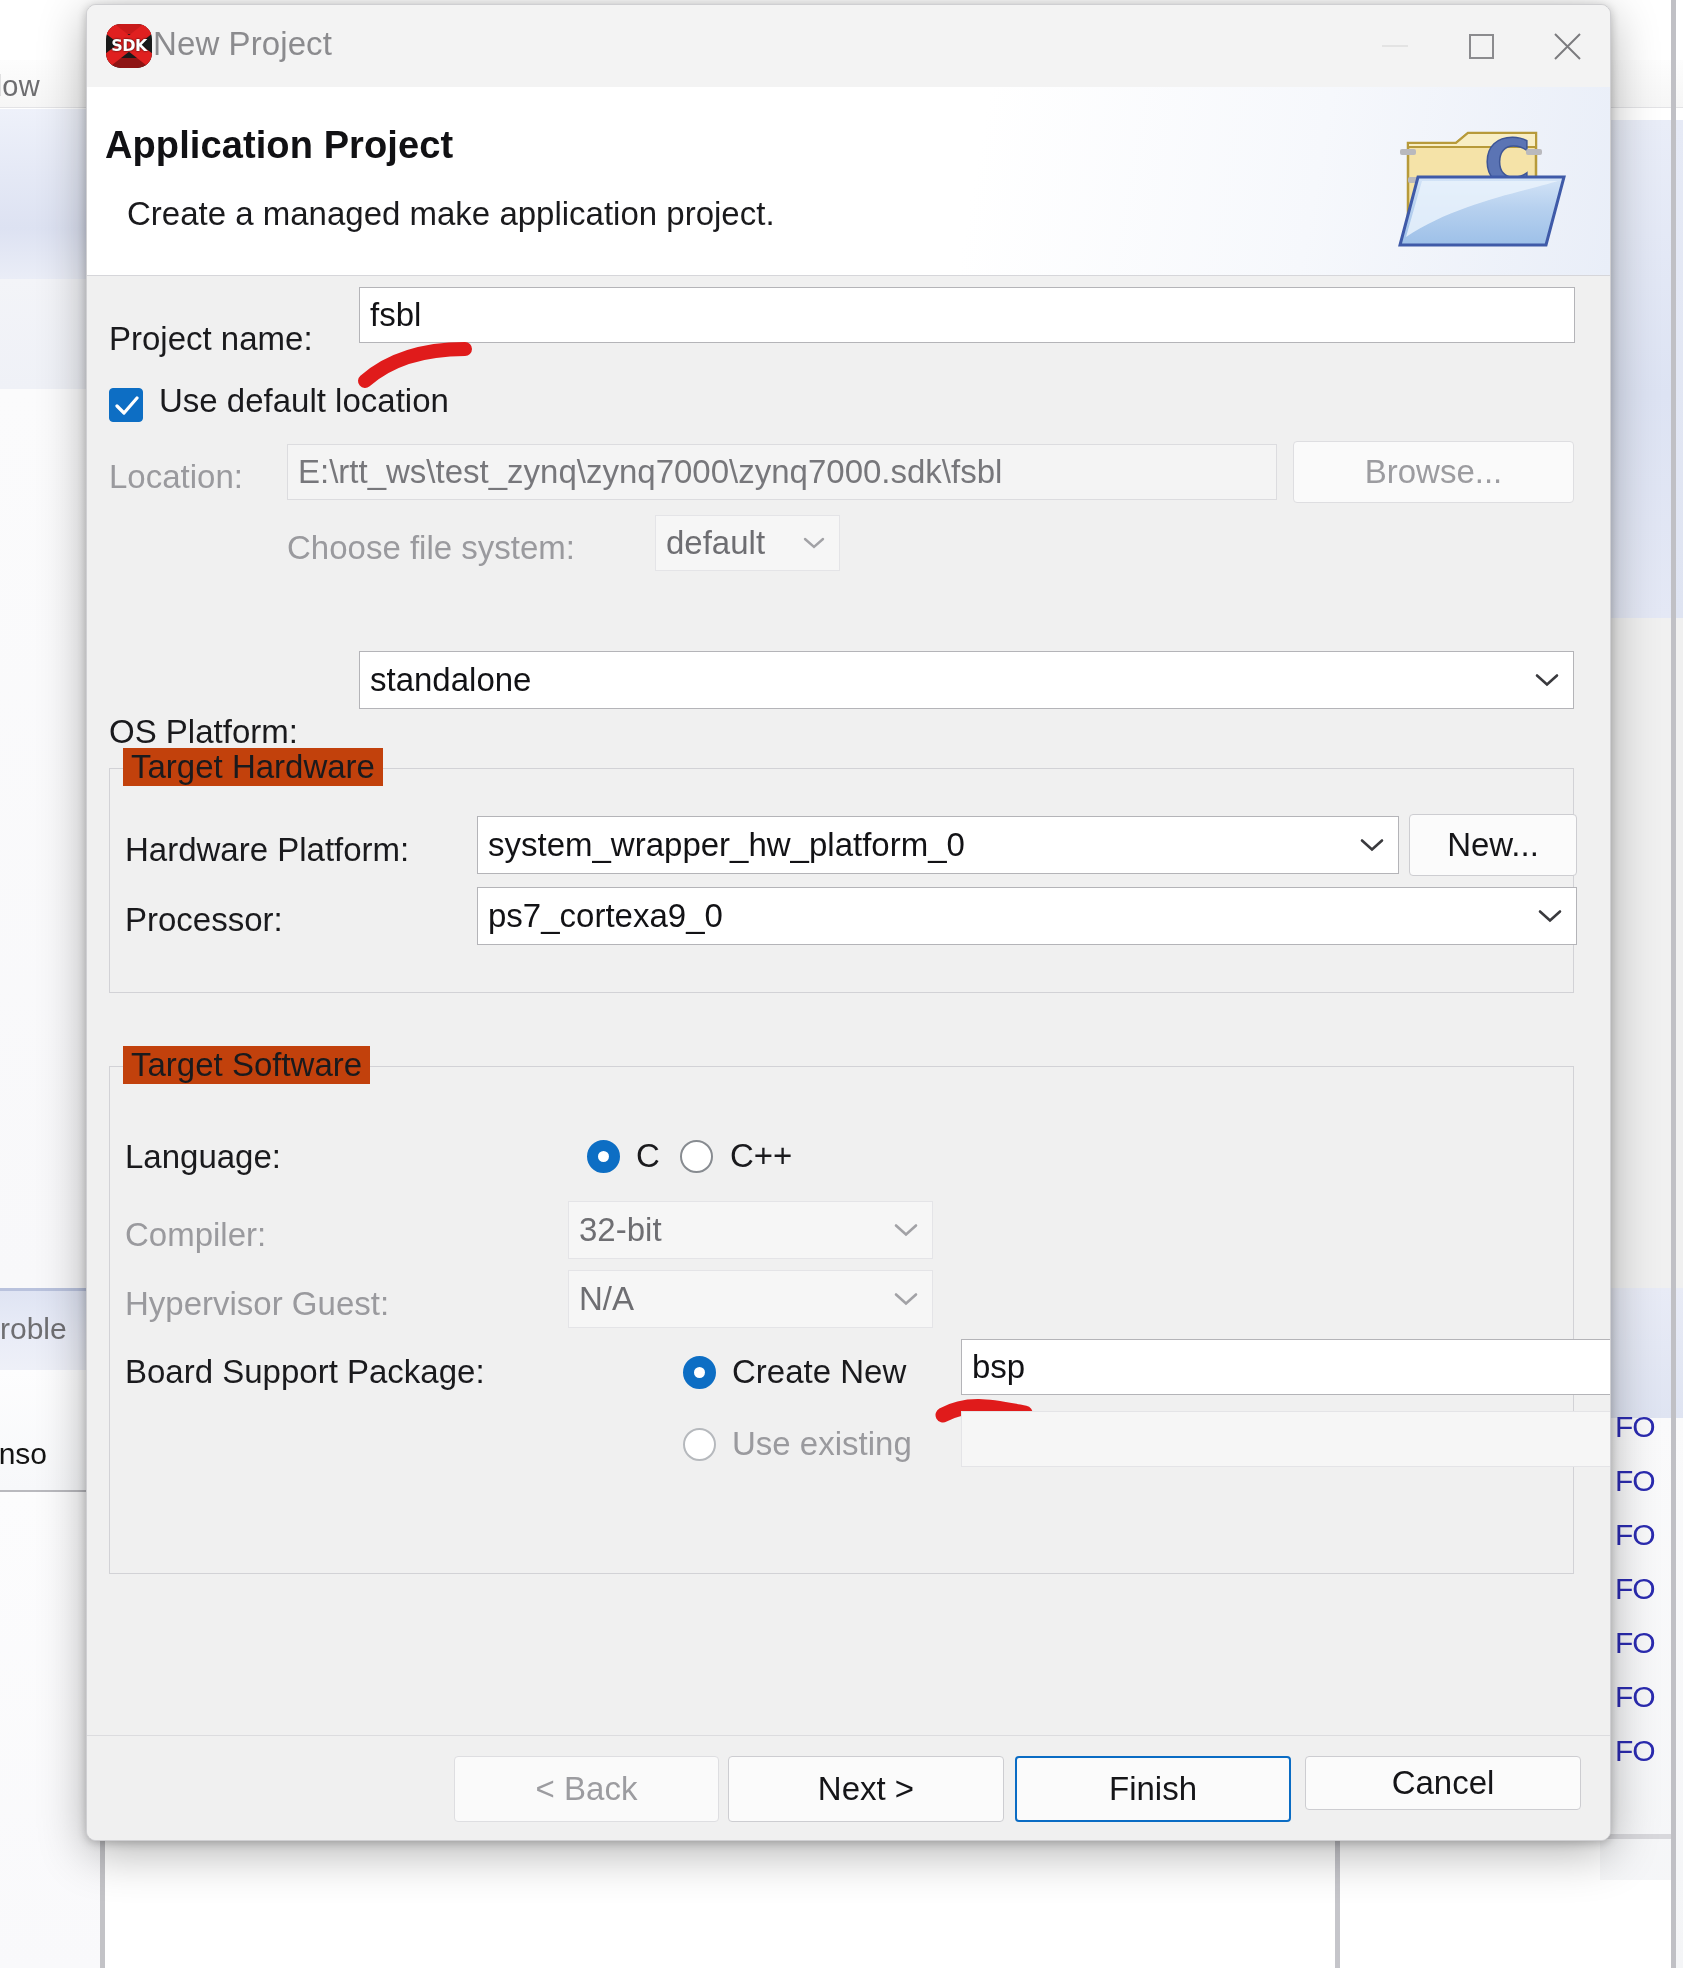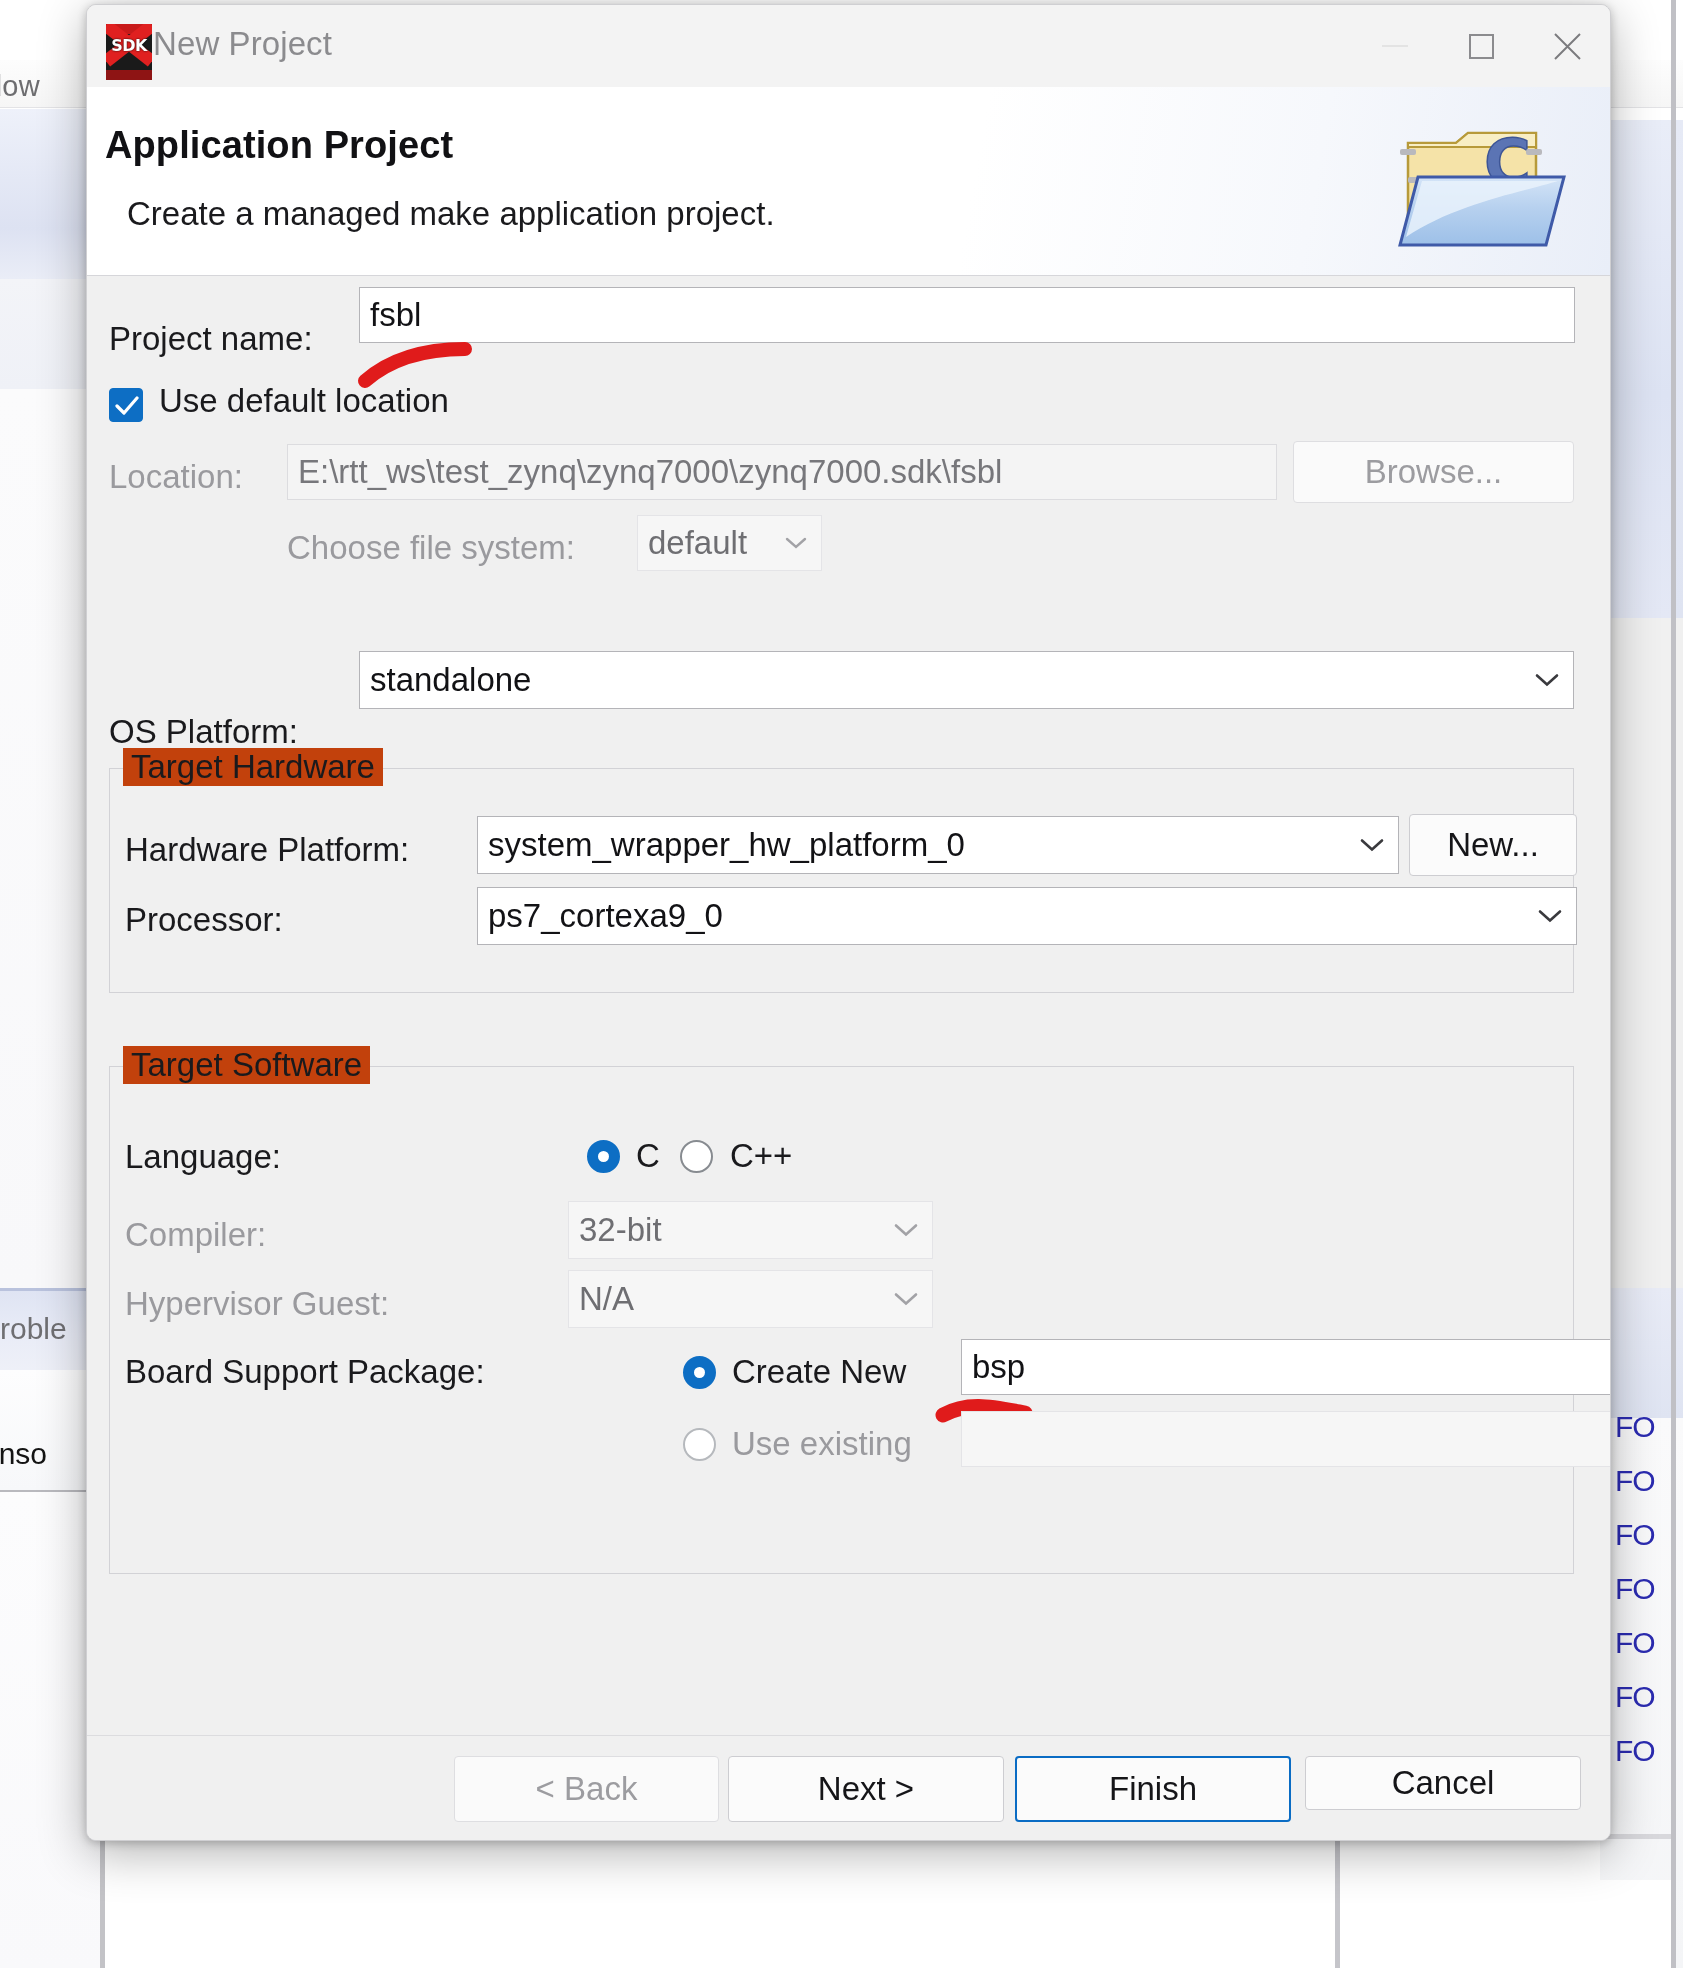--- a/index.html
+++ b/index.html
@@ -151,23 +151,24 @@
   .titlebar {
     position: relative;
     height: 82px;
     background: #f3f3f3;
     display: flex;
     align-items: center;
   }
   .sdk-icon {
     position: absolute;
     left: 19px; top: 19px;
-    width: 46px; height: 56px;
+    width: 46px; height: 44px;
     background: #1a1a1a;
     overflow: hidden;
+    border-radius: 15px;
   }
   .sdk-icon .x1, .sdk-icon .x2 {
     position: absolute; left: -6px; top: 13px;
     width: 58px; height: 13px;
     background: #e02020;
   }
   .sdk-icon .x1 { transform: rotate(38deg); }
   .sdk-icon .x2 { transform: rotate(-38deg); }
   .sdk-icon .tb { position: absolute; left:0; top:0; width:46px; height:10px; background:#c81a1a; }
   .sdk-icon .bb { position: absolute; left:0; bottom:0; width:46px; height:10px; background:#8e1414; }
@@ -454,21 +455,21 @@
           <path d="M2 11 L9 18 L22 3" stroke="#ffffff" stroke-width="3.2" fill="none" stroke-linecap="round" stroke-linejoin="round"></path>
         </svg>
     </div>
     <div class="lbl" style="left:72px; top:106px;">Use default location</div>
 
     <div class="lbl dim" style="left:22px; top:182px;">Location:</div>
     <div class="textfield disabled" style="left:200px; top:168px; width:990px; height:56px;">E:\rtt_ws\test_zynq\zynq7000\zynq7000.sdk\fsbl</div>
     <div class="btn disabled" style="left:1206px; top:165px; width:281px; height:62px;">Browse...</div>
 
     <div class="lbl dim" style="left:200px; top:253px;">Choose file system:</div>
-    <div class="combo flat" style="left:550px; top:239px; width:185px; height:56px;">
+    <div class="combo flat" style="left:568px; top:239px; width:185px; height:56px;">
       <span>default</span>
       <span class="chev">
         <svg width="22" height="14" viewBox="0 0 22 14">
             <path d="M2 3 L11 11 L20 3" stroke="#a2a2a6" stroke-width="2.4" fill="none" stroke-linecap="round"></path>
           </svg>
       </span>
     </div>
 
     <div class="lbl" style="left:22px; top:390px;margin-top:47px;">OS Platform:</div>
     <div class="combo" style="left:272px; top:375px; width:1215px; height:58px;">

